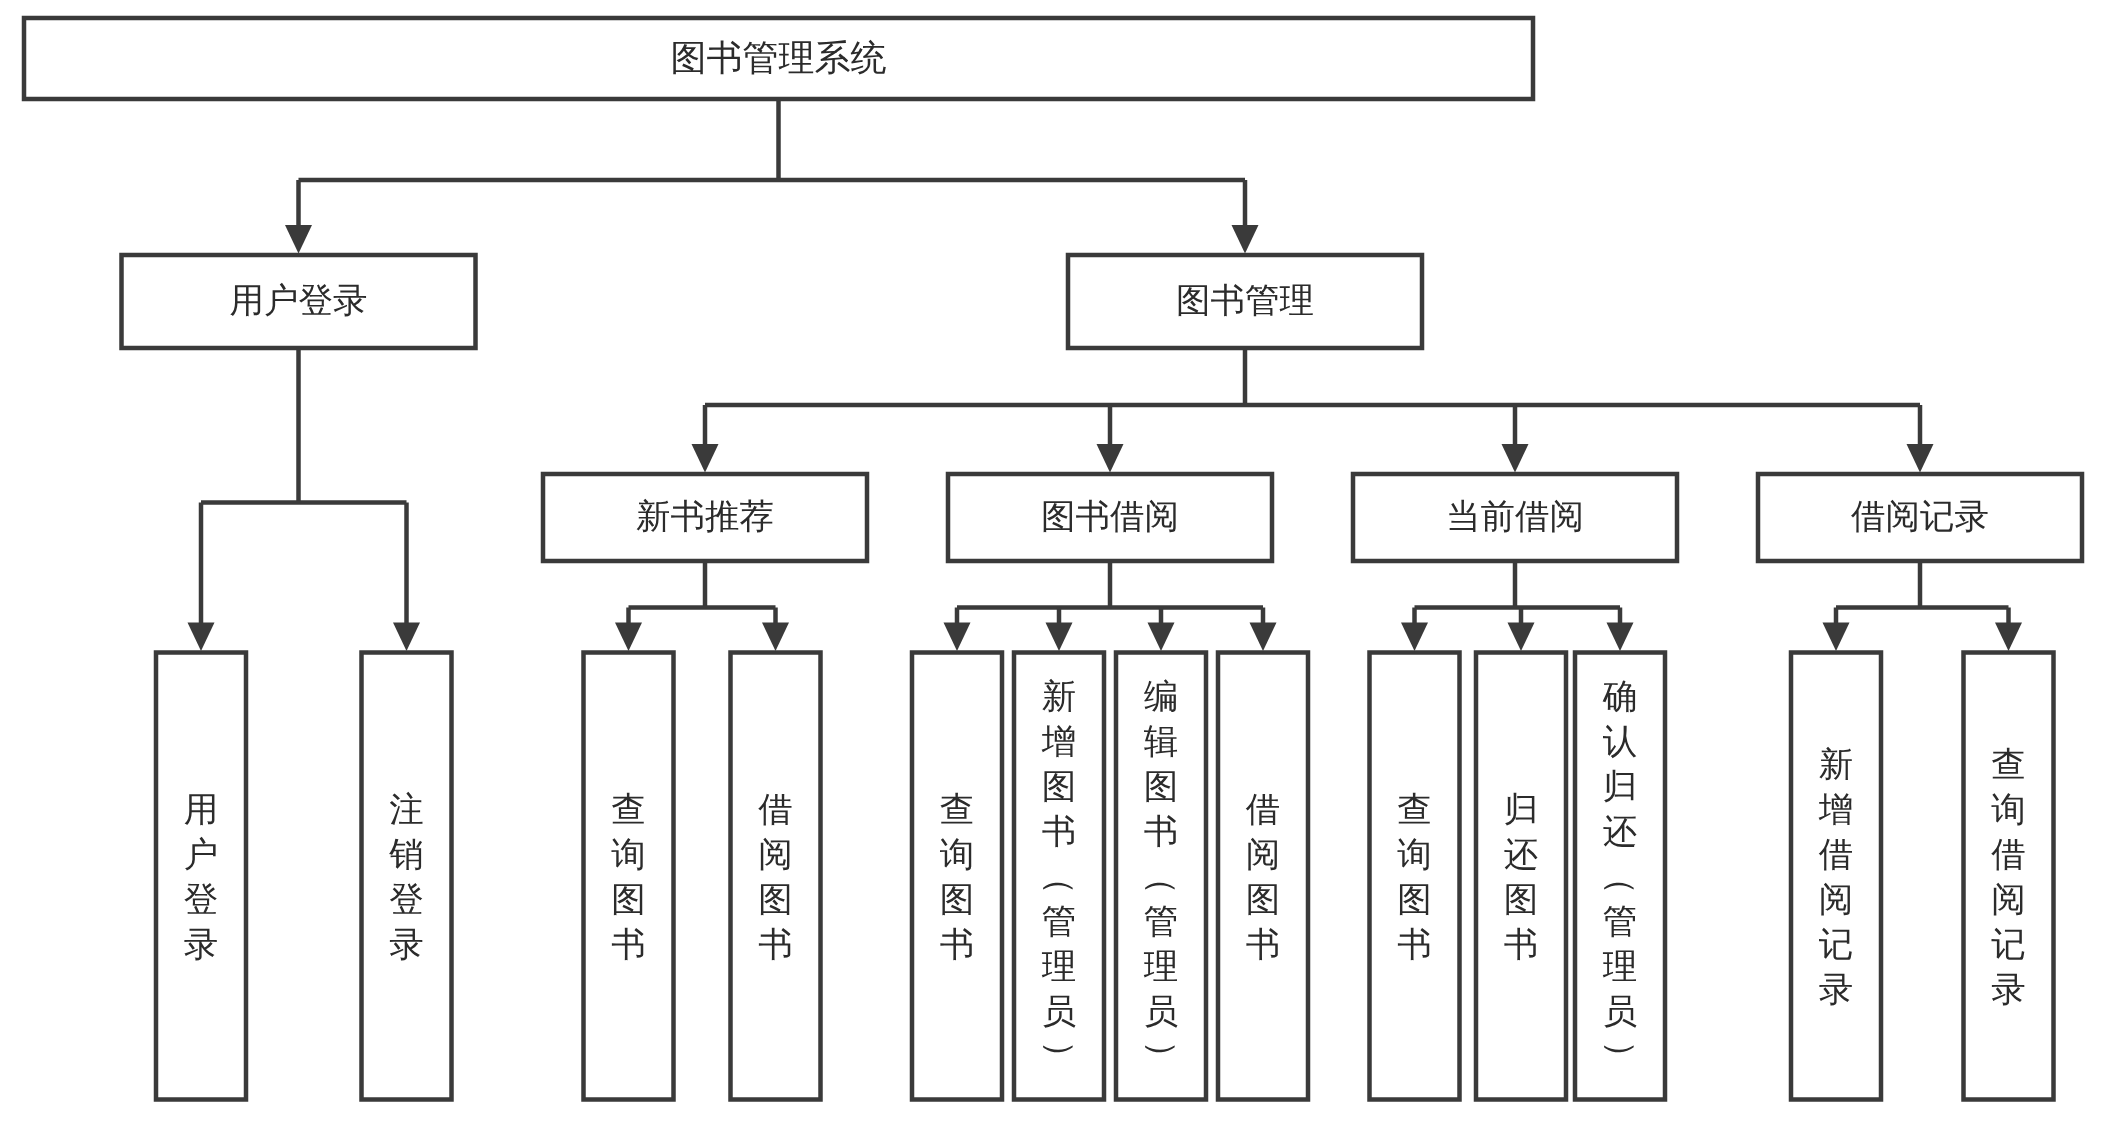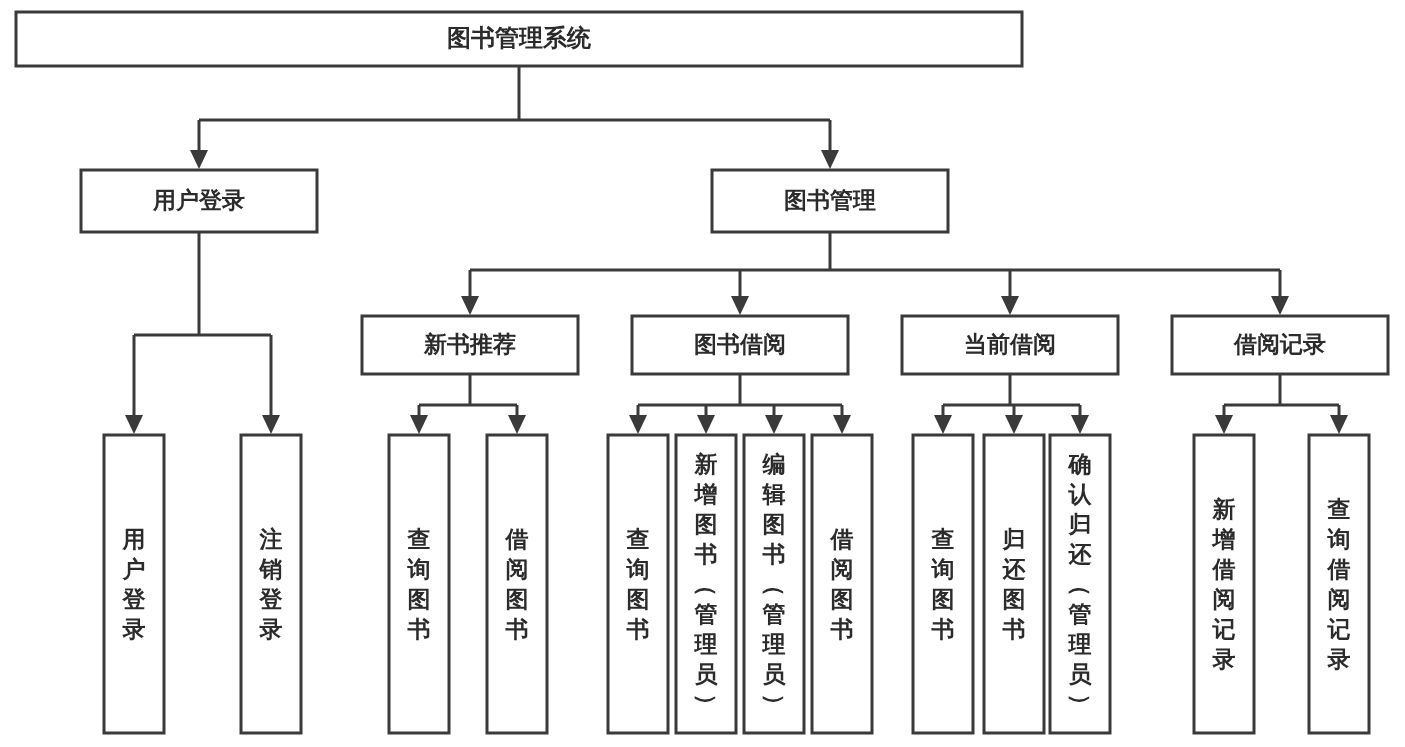--- a/index.html
+++ b/index.html
@@ -13,21 +13,20 @@
     font-family: "Liberation Sans", "DejaVu Sans", sans-serif;
     overflow: hidden;
     position: relative;
   }
   #diagram-root {
     position: absolute;
     left: 0;
     top: 0;
     width: 1405px;
     height: 539px;
-    font-weight: bold;
   }
   svg.tree {
     display: block;
     width: 1405px;
     height: 747px;
   }
   .node-rect {
     fill: #ffffff;
     stroke: #3a3a3a;
     stroke-width: 3;

